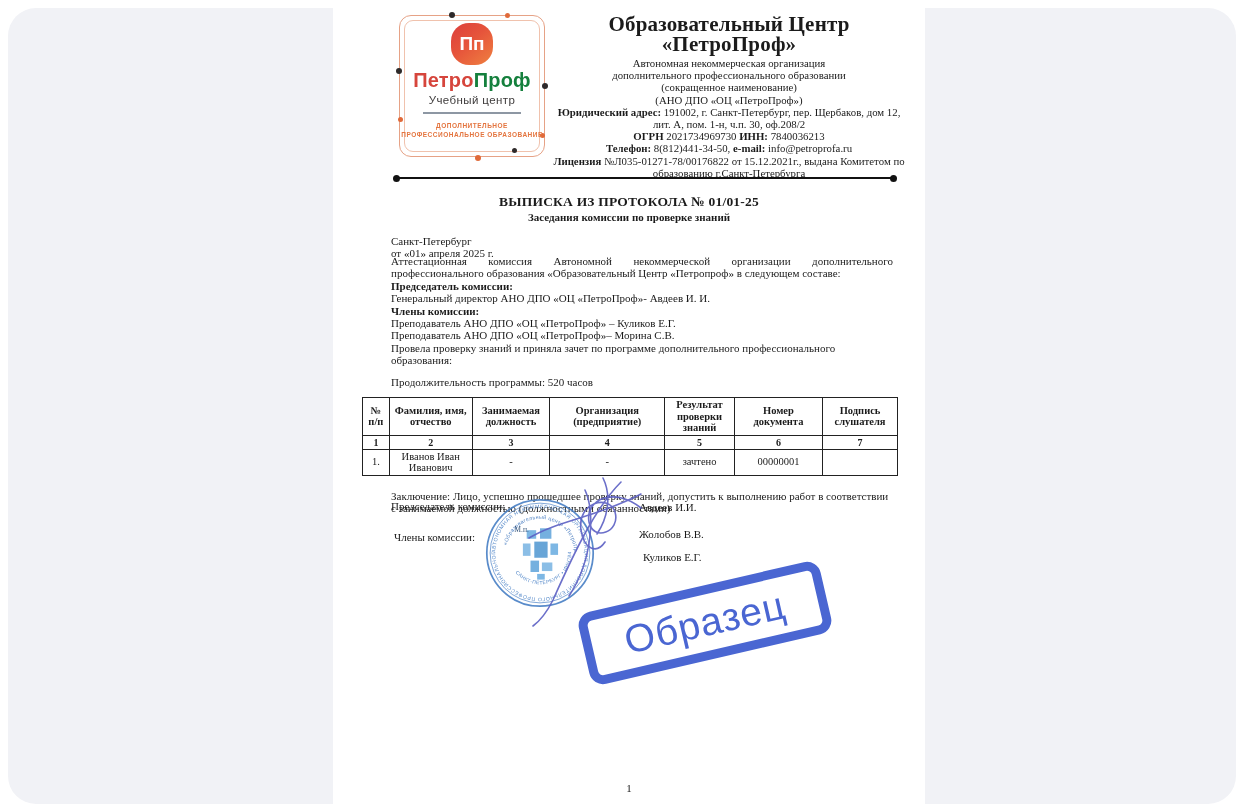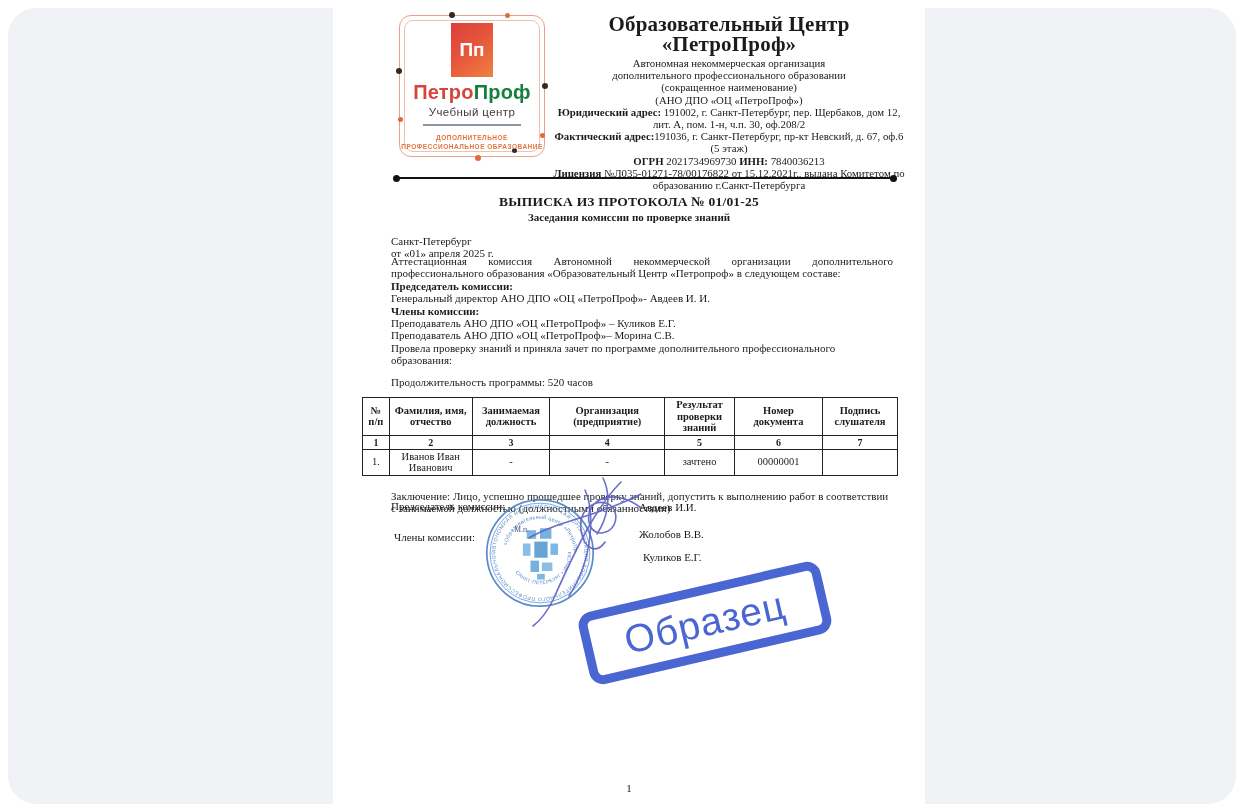--- a/index.html
+++ b/index.html
@@ -15,21 +15,21 @@
   .logo { position:absolute; left:64px; top:13px; width:150px; height:146px; padding-top:10px; text-align:center; }
   .logo-frame { position:absolute; inset:2px; border:1px solid #e6a286; border-radius:12px; }
   .logo-frame-in { position:absolute; inset:7px; border:1px solid #f0c2ad; border-radius:9px; }
   .dot { position:absolute; border-radius:50%; width:6px; height:6px; }
   .dot.black { background:#2e2a2a; }
   .dot.orange { background:#e06a3a; }
   .d1{left:52px;top:-1px;} .d2{left:108px;top:0px;width:5px;height:5px;}
   .d3{left:-1px;top:55px;} .d4{left:1px;top:104px;width:5px;height:5px;}
   .d5{right:-1px;top:70px;} .d6{right:2px;top:120px;width:5px;height:5px;}
   .d7{left:78px;bottom:-2px;} .d8{right:30px;bottom:6px;width:5px;height:5px;}
-  .logo-icon { position:relative; margin:0 auto 4px auto; width:42px; height:54px; border-radius:0;
+  .logo-icon { position:relative; margin:0 auto 4px auto; width:42px; height:42px; border-radius:18px;
                background:linear-gradient(140deg,#dc3f3d 0%,#e6543b 45%,#ef8140 100%);
                display:flex; align-items:center; justify-content:center;
                color:#fff; font-family:"Liberation Sans",sans-serif; font-weight:bold; font-size:19px; }
   .logo-brand { position:relative; font-family:"Liberation Sans",sans-serif; font-weight:bold; font-size:20px; letter-spacing:.2px; }
   .logo-brand .b1 { color:#d6453c; } .logo-brand .b2 { color:#15803d; }
   .logo-sub { position:relative; font-family:"Liberation Sans",sans-serif; font-size:11.5px; color:#3e3b3b; margin-top:2px; letter-spacing:.4px; }
   .logo-line { position:relative; width:98px; height:2px; background:#8d97a3; margin:6px auto 7px auto; }
   .logo-tag { position:relative; font-family:"Liberation Sans",sans-serif; font-weight:bold; font-size:6.5px;
               color:#e4753f; letter-spacing:.5px; line-height:9px; }
 
@@ -119,22 +119,22 @@
         </div>
       </div>
 
       <div class="head-text">
         <div class="org-name">Образовательный Центр «ПетроПроф»</div>
         <div class="hline">Автономная некоммерческая организация</div>
         <div class="hline">дополнительного профессионального образовании</div>
         <div class="hline">(сокращенное наименование)</div>
         <div class="hline">(АНО ДПО «ОЦ «ПетроПроф»)</div>
         <div class="hline"><b>Юридический адрес:</b><span> 191002, г. Санкт-Петербург, пер. Щербаков, дом 12, лит. А, пом. 1-н, ч.п. 30, оф.208/2</span></div>
-        <div class="hline"><b>Фактический адрес:</b><span>191036, г. Санкт-Петербург, пр-кт Невский, д. 67, оф.6 (5 этаж)</span></div>
         <div class="hline"><b>ОГРН</b><span> 2021734969730 </span><b>ИНН:</b><span> 7840036213</span></div>
+        <div class="hline"><b>Телефон:</b><span> 8(812)441-34-50, </span><b>e-mail:</b><span> info@petroprofa.ru</span></div>
         <div class="hline"><b>Лицензия</b><span> №Л035-01271-78/00176822 от 15.12.2021г., выдана Комитетом по образованию г.Санкт-Петербурга</span></div>
       </div>
     </div>
 
     <div class="divider">
       <span class="enddot l"></span>
       <span class="enddot r"></span>
     </div>
 
     <div class="title">ВЫПИСКА ИЗ ПРОТОКОЛА № 01/01-25</div>

